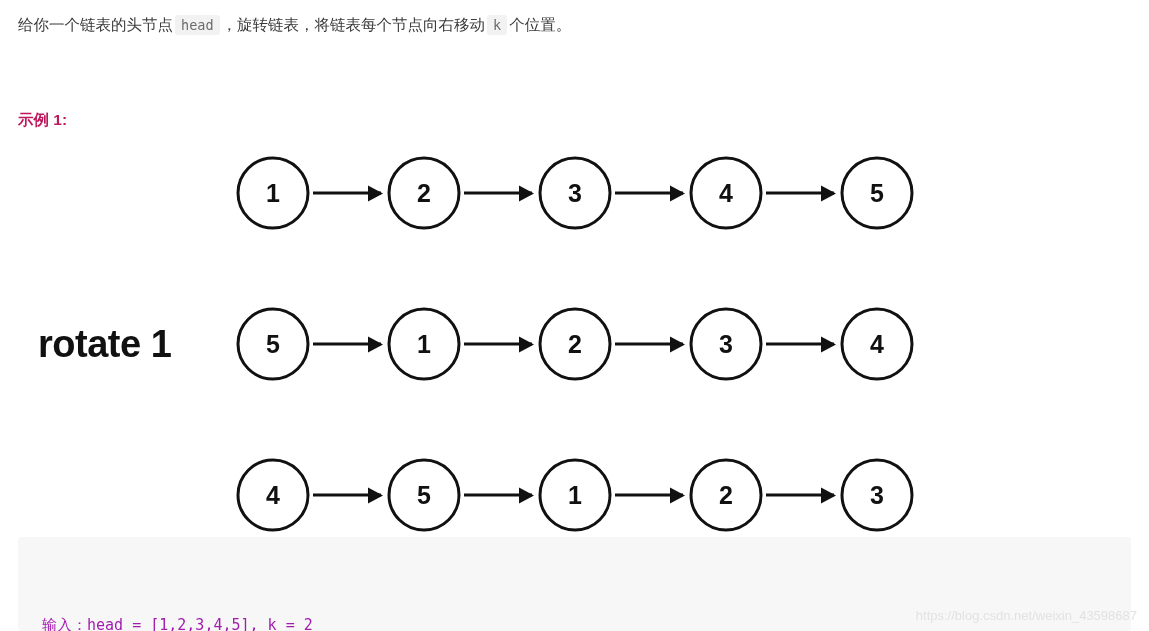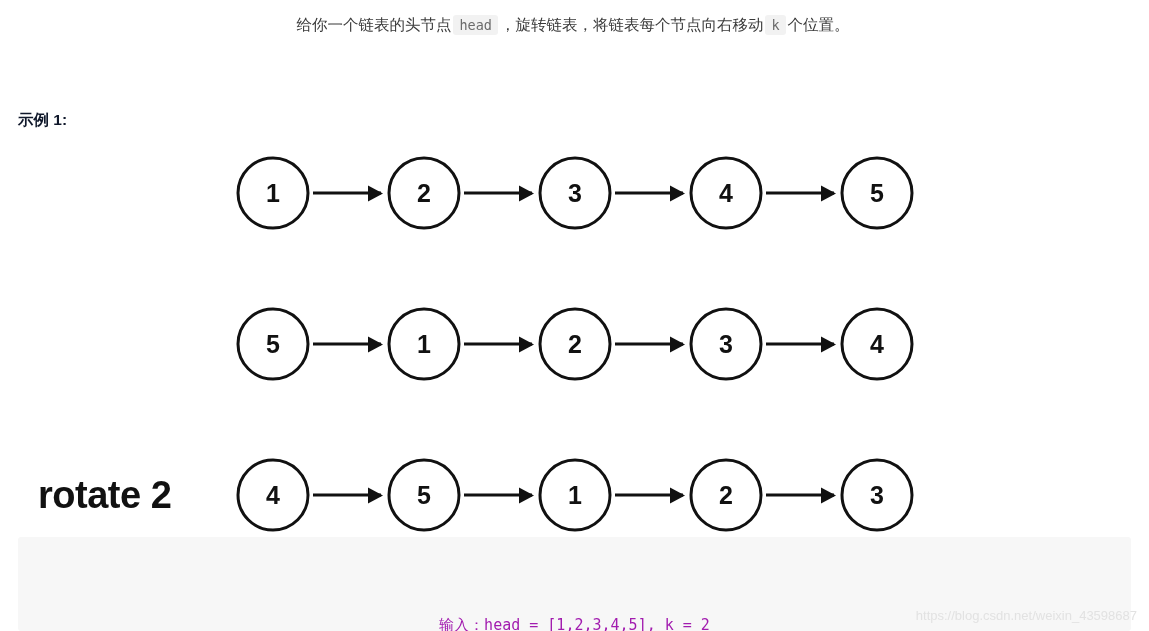--- a/index.html
+++ b/index.html
@@ -1,15 +1,15 @@
 <!DOCTYPE html>
 <html><head>
 <meta charset="utf-8">
 <style>
-  * { box-sizing: border-box; text-align: center; }
+  * { box-sizing: border-box; }
   html, body {
     margin: 0;
     padding: 0;
     background: #ffffff;
   }
   body {
     width: 1149px;
     height: 631px;
     position: relative;
     overflow: hidden;
@@ -38,21 +38,21 @@
     margin: 0 2px;
   }
 
   
   #example-heading {
     position: absolute;
     left: 18px;
     top: 110px;
     font-size: 15.5px;
     font-weight: bold;
-    color: #0f172a;
+    color: #be185d;
   }
 
   
   #linked-list-diagram {
     position: absolute;
     left: 0;
     top: 140px;
     width: 1149px;
     height: 400px;
   }
@@ -147,31 +147,31 @@
   <div class="node" style="left:273px; top:53px;">1</div>
   <div class="arrow" style="left:313px; top:53px; width:68px;"></div>
   <div class="node" style="left:424px; top:53px;">2</div>
   <div class="arrow" style="left:464px; top:53px; width:68px;"></div>
   <div class="node" style="left:575px; top:53px;">3</div>
   <div class="arrow" style="left:615px; top:53px; width:68px;"></div>
   <div class="node" style="left:726px; top:53px;">4</div>
   <div class="arrow" style="left:766px; top:53px; width:68px;"></div>
   <div class="node" style="left:877px; top:53px;">5</div>
 
+  <div class="row-label" style="left:38px; top:204px;">rotate 1</div>
   <div class="node" style="left:273px; top:204px;">5</div>
   <div class="arrow" style="left:313px; top:204px; width:68px;"></div>
   <div class="node" style="left:424px; top:204px;">1</div>
   <div class="arrow" style="left:464px; top:204px; width:68px;"></div>
   <div class="node" style="left:575px; top:204px;">2</div>
   <div class="arrow" style="left:615px; top:204px; width:68px;"></div>
   <div class="node" style="left:726px; top:204px;">3</div>
   <div class="arrow" style="left:766px; top:204px; width:68px;"></div>
   <div class="node" style="left:877px; top:204px;">4</div>
 
-  <div class="row-label" style="left:38px; top:355px;">rotate 2</div>
   <div class="node" style="left:273px; top:355px;">4</div>
   <div class="arrow" style="left:313px; top:355px; width:68px;"></div>
   <div class="node" style="left:424px; top:355px;">5</div>
   <div class="arrow" style="left:464px; top:355px; width:68px;"></div>
   <div class="node" style="left:575px; top:355px;">1</div>
   <div class="arrow" style="left:615px; top:355px; width:68px;"></div>
   <div class="node" style="left:726px; top:355px;">2</div>
   <div class="arrow" style="left:766px; top:355px; width:68px;"></div>
   <div class="node" style="left:877px; top:355px;">3</div>
 

